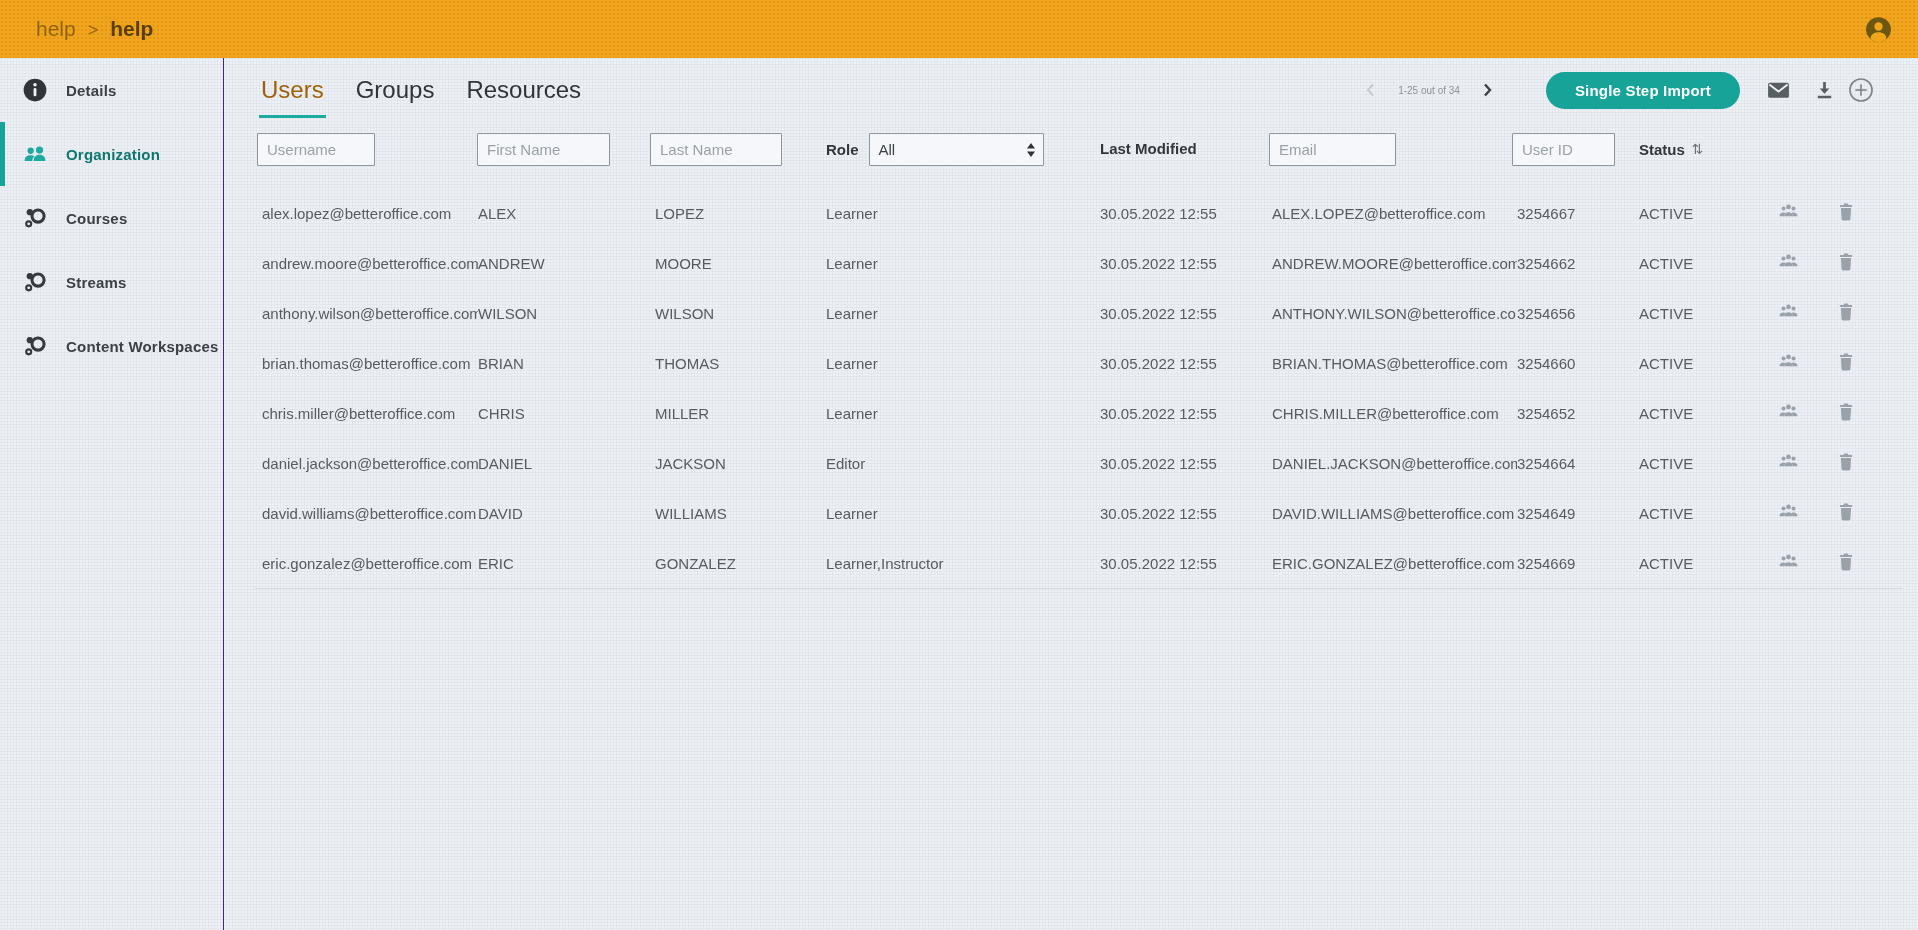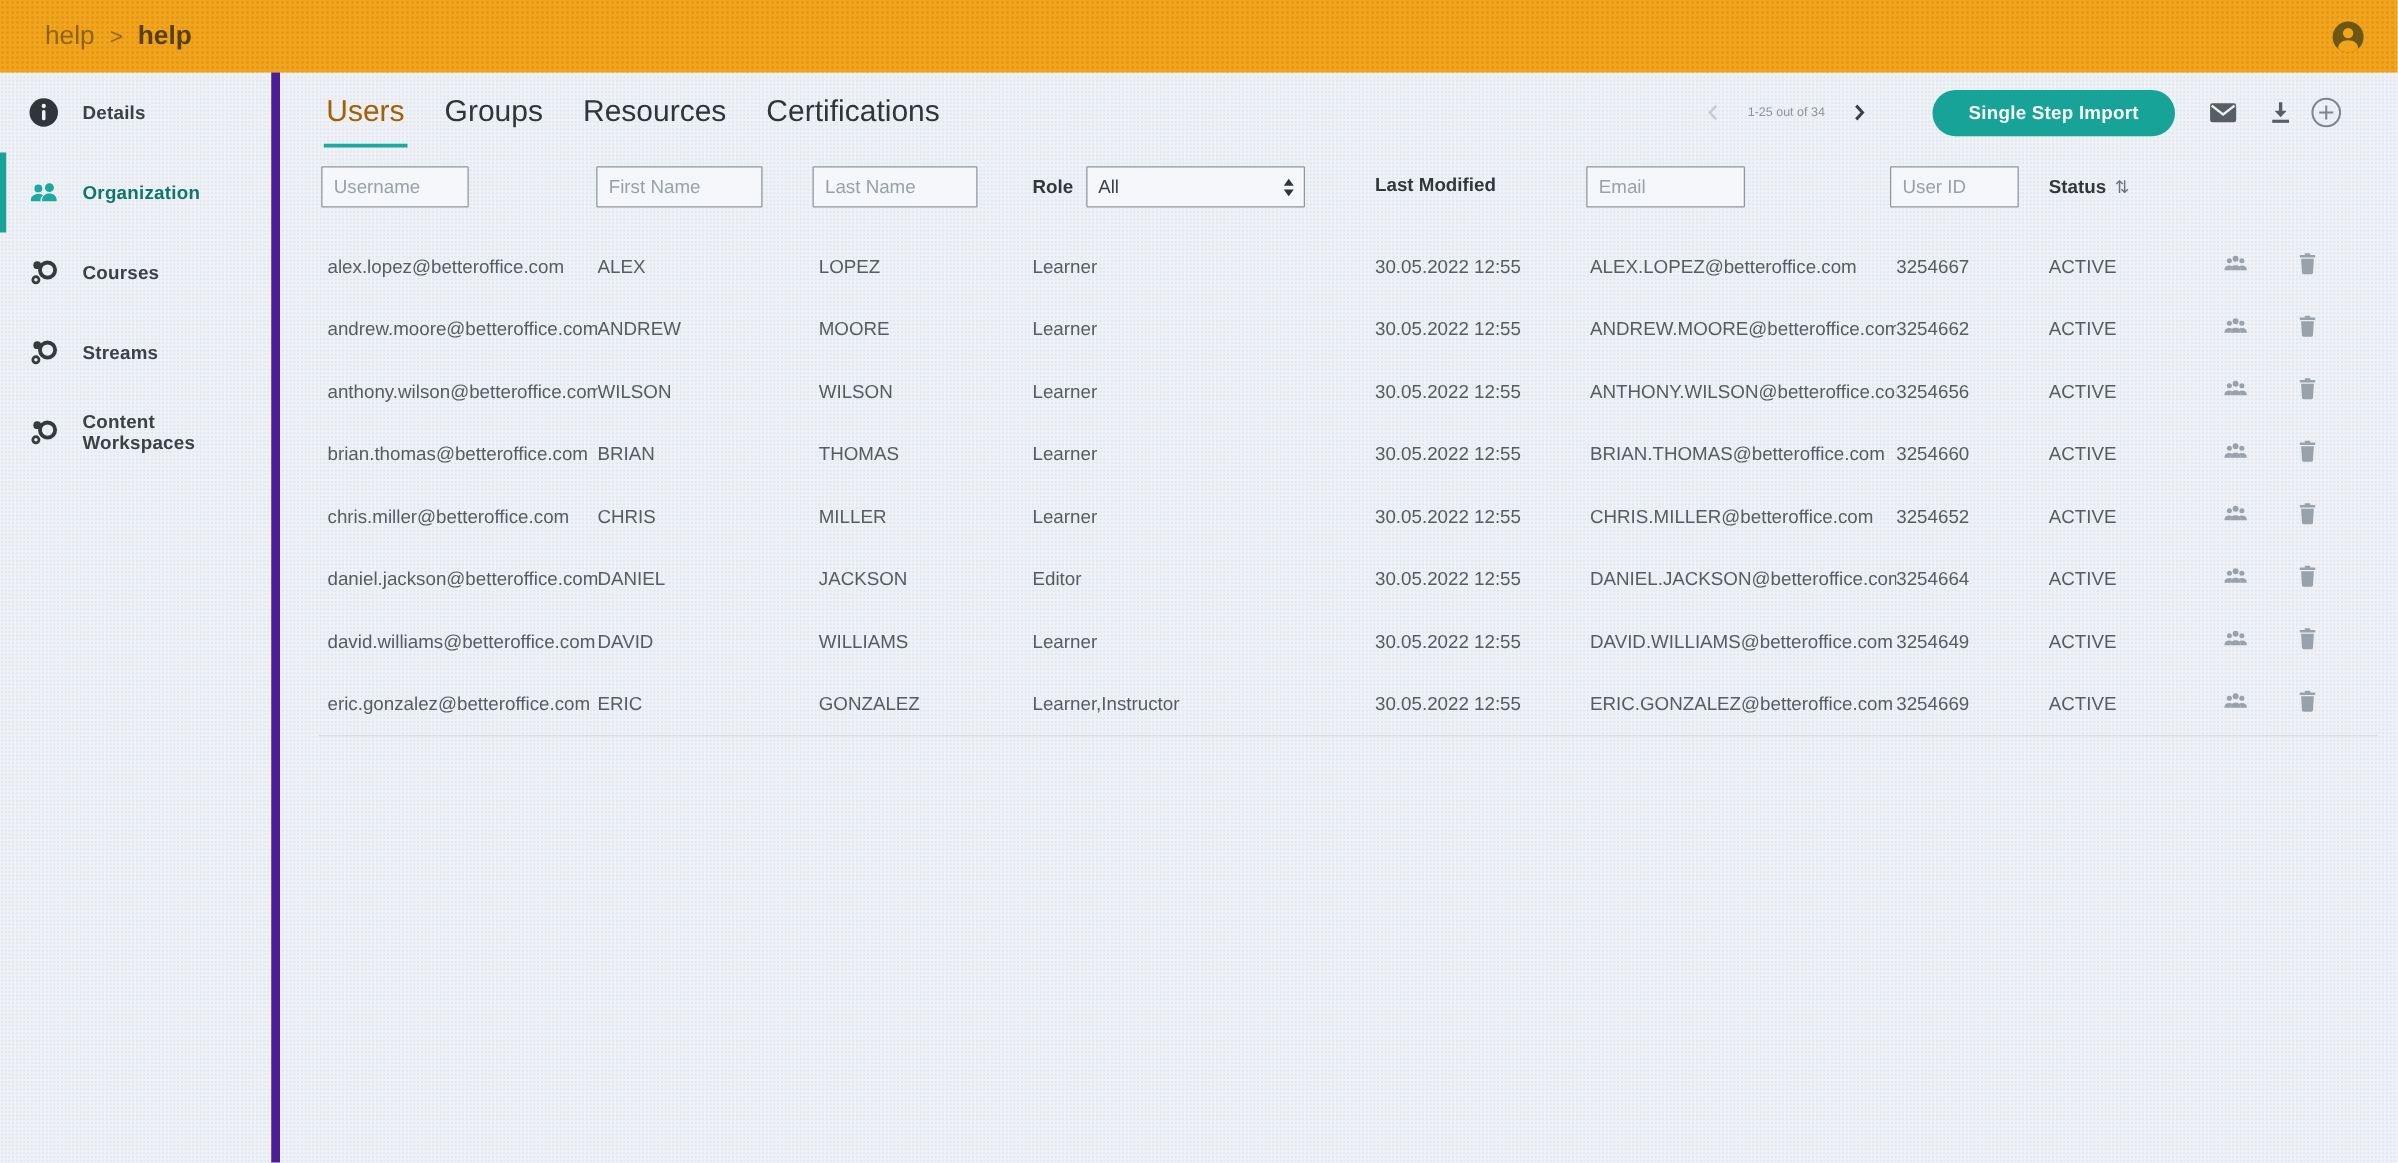--- a/index.html
+++ b/index.html
@@ -22,21 +22,21 @@
   }
   .crumbs { margin-left:36px; font-size:21px; display:flex; gap:12px; align-items:baseline; }
   .crumb-parent { color:rgba(62,45,4,0.52); }
   .crumb-sep { color:rgba(62,45,4,0.52); font-size:18px; }
   .crumb-current { color:rgba(52,38,3,0.80); font-weight:bold; }
   .account { position:absolute; right:26px; top:16px; width:27px; height:27px; cursor:pointer; }
 
   
   .sidebar {
     position:absolute; top:58px; left:0; width:224px; height:872px;
-    border-right:7px solid #4c1d95;
+    border-right:1px solid #4c1d95;
   }
   .side-item {
     position:relative; height:64px; display:flex; align-items:center; cursor:pointer;
   }
   .side-item .ind { position:absolute; left:0; top:0; width:5px; height:64px; background:transparent; }
   .side-item.active .ind { background:#17a398; }
   .side-icon { width:26px; height:26px; margin-left:22px; flex:0 0 26px; }
   .side-label { margin-left:18px; font-size:15px; font-weight:bold; color:#3b4147; letter-spacing:.2px; }
   .side-item.active .side-label { color:#0f766e; }
 
@@ -179,21 +179,20 @@
     <span class="side-label">Content Workspaces</span>
   </div>
 </nav>
 
 <div class="main">
 
   <div class="tabs">
     <div class="tab active">Users</div>
     <div class="tab">Groups</div>
     <div class="tab">Resources</div>
-    <div class="tab">Certifications</div>
   </div>
 
   <div class="toolbar">
     <span class="pg-chevron">
       <svg viewBox="0 0 18 18" width="18" height="18">
           <polyline points="11,3.5 6,9 11,14.5" fill="none" stroke="#c6cbce" stroke-width="2"></polyline>
         </svg>
     </span>
     <span class="pg-text">1-25 out of 34</span>
     <span class="pg-chevron">

